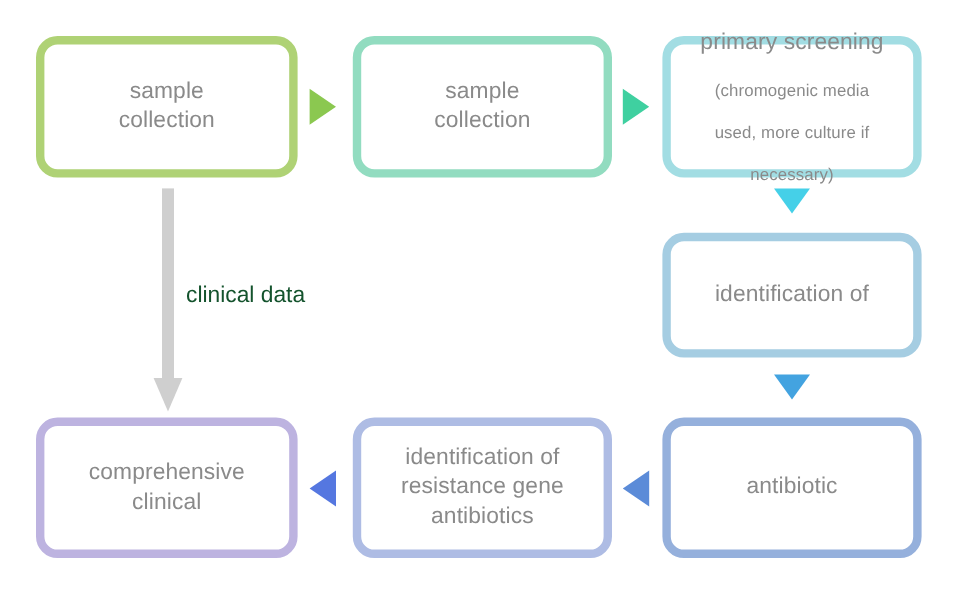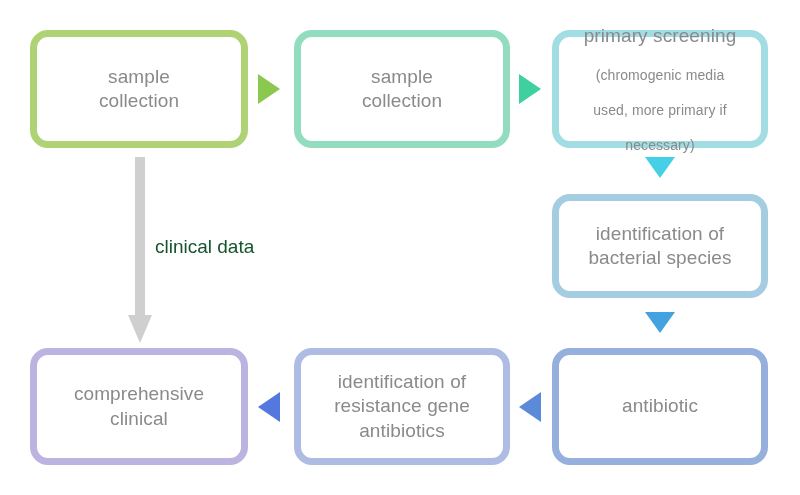--- a/index.html
+++ b/index.html
@@ -139,29 +139,28 @@
   <div class="node" id="node-sample-reception">
     <span class="main-label">sample</span>
     <span class="main-label">collection</span>
   </div>
 
   <div class="tri tri-right" id="arrow-reception-screening"></div>
 
   <div class="node" id="node-primary-screening">
     <span class="main-label">primary screening</span>
     <span class="sub-label">(chromogenic media</span>
-    <span class="sub-label">used, more primary if</span>
+    <span class="sub-label">used, more culture if</span>
     <span class="sub-label">necessary)</span>
   </div>
 
   <div class="tri tri-down" id="arrow-screening-species"></div>
 
   <div class="node" id="node-bacterial-species">
     <span class="main-label">identification of</span>
-    <span class="main-label">bacterial species</span>
   </div>
 
   <div class="tri tri-down" id="arrow-species-antibiotic"></div>
 
   <div id="clinical-arrow">
     <div class="shaft"></div>
     <div class="head"></div>
   </div>
   <div id="clinical-arrow-label">clinical data</div>
 

